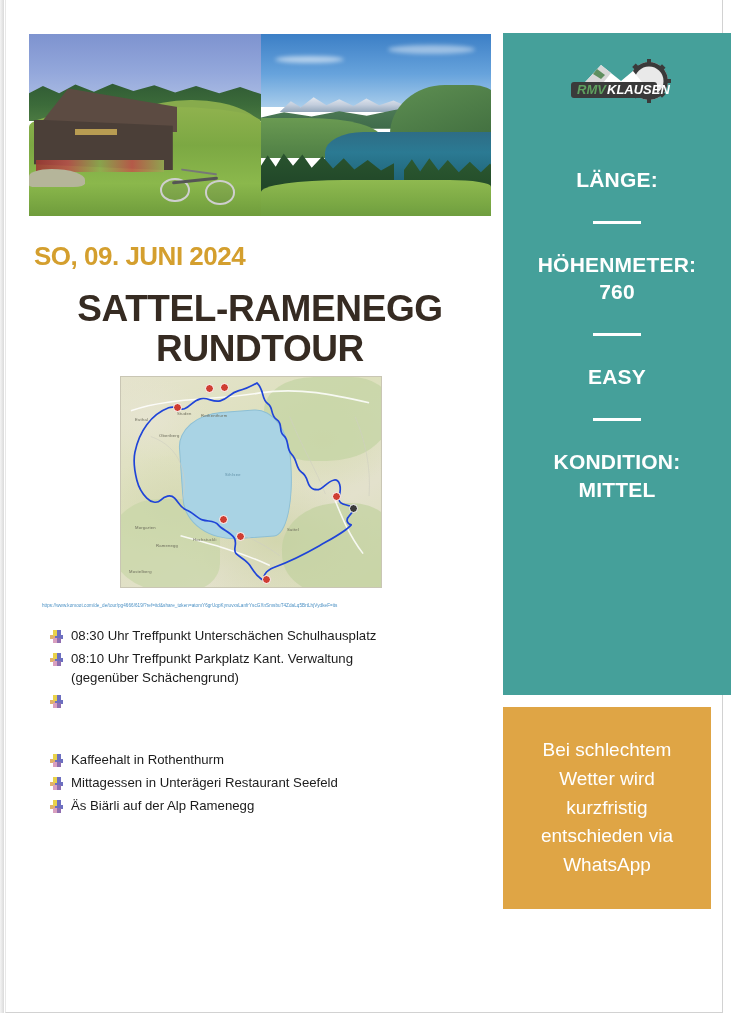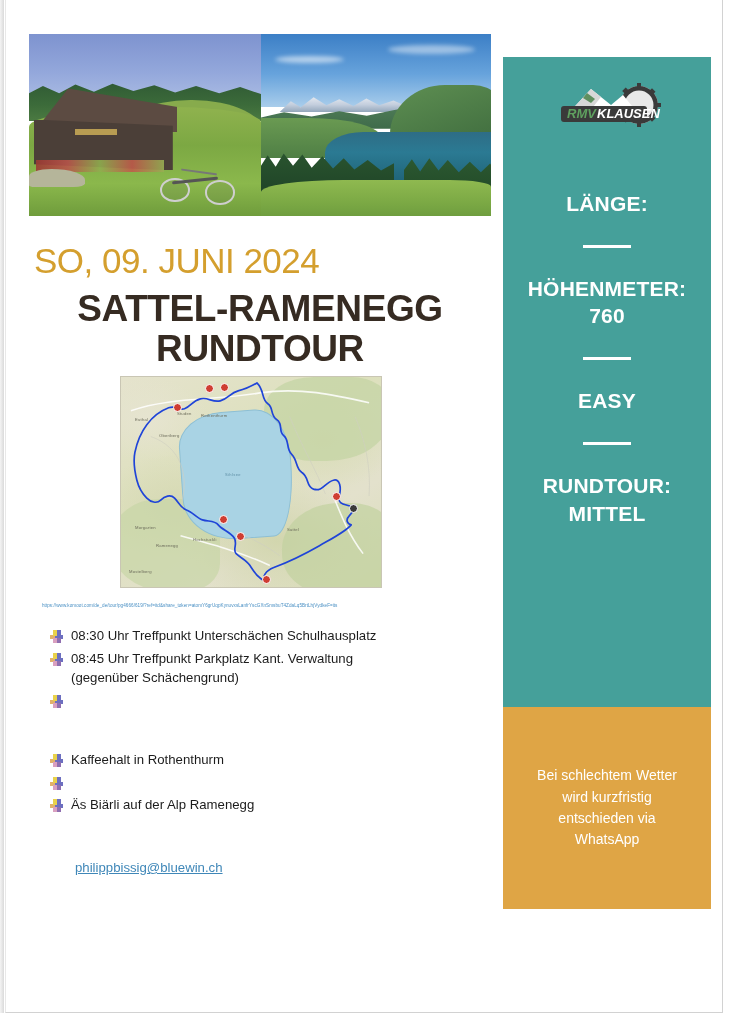--- a/index.html
+++ b/index.html
@@ -181,22 +181,22 @@
     position: absolute; left: 0; top: 80%; width: 100%; height: 22%;
     background: linear-gradient(to bottom, #8fb950 0%, #7aa844 60%, #6b9a3d 100%);
     border-radius: 36% 18% 0 0 / 30% 16% 0 0;
   }
 
   
   .date-line {
     position: absolute;
     left: 28px;
     top: 241px;
-    font-size: 35px;
-    font-weight: normal;
+    font-size: 26px;
+    font-weight: bold;
     color: #d49f2e;
     letter-spacing: -0.5px;
     white-space: nowrap;
   }
   .title-l1, .title-l2 {
     position: absolute;
     width: 462px;
     left: 23px;
     text-align: center;
     font-size: 37px;
@@ -344,27 +344,26 @@
   .contact-mail {
     color: #3f87b8;
     text-decoration: underline;
   }
 
   
   .teal {
     position: absolute;
     left: 497px;
     top: 33px;
-    width: 208px;
+    width: 228px;
     height: 662px;
     background: #45a09a;
     color: #ffffff;
     text-align: center;
     box-sizing: border-box;
-    margin-top: 24px;
   }
   .logo-wrap {
     position: absolute;
     left: 50%;
     top: 26px;
     transform: translateX(-50%);
     width: 116px;
     height: 46px;
   }
   .stats {
@@ -399,21 +398,21 @@
     width: 208px;
     height: 202px;
     background: #dfa545;
     color: #ffffff;
     box-sizing: border-box;
     display: flex;
     align-items: center;
     justify-content: center;
   }
   .orange-text {
-    font-size: 14px;
+    font-size: 19px;
     line-height: 1.52;
     text-align: center;
     padding: 0 34px;
   }
 </style>
 </head>
 <body>
 
 <div class="page-frame">
 
@@ -532,21 +531,21 @@
     </div>
     <div class="li">
       <span class="bullet">
           <i class="bq3"></i>
           <i class="bq6"></i>
           <i class="bq1"></i>
           <i class="bq2"></i>
           <i class="bq4"></i>
           <i class="bq5"></i>
         </span>
-      <span>08:45 Uhr Treffpunkt Parkplatz Kant. Verwaltung</span>
+      <span>08:10 Uhr Treffpunkt Parkplatz Kant. Verwaltung</span>
     </div>
     <div class="li-cont">(gegenüber Schächengrund)</div>
     <div class="li">
       <span class="bullet">
           <i class="bq3"></i>
           <i class="bq6"></i>
           <i class="bq1"></i>
           <i class="bq2"></i>
           <i class="bq4"></i>
           <i class="bq5"></i>
@@ -568,36 +567,36 @@
     </div>
     <div class="li">
       <span class="bullet">
           <i class="bq3"></i>
           <i class="bq6"></i>
           <i class="bq1"></i>
           <i class="bq2"></i>
           <i class="bq4"></i>
           <i class="bq5"></i>
         </span>
+      <span>Mittagessen in Unterägeri Restaurant Seefeld</span>
     </div>
     <div class="li">
       <span class="bullet">
           <i class="bq3"></i>
           <i class="bq6"></i>
           <i class="bq1"></i>
           <i class="bq2"></i>
           <i class="bq4"></i>
           <i class="bq5"></i>
         </span>
       <span>Äs Biärli auf der Alp Ramenegg</span>
     </div>
   </div>
 
   <div class="contact">
-    <div class="contact-mail">philippbissig@bluewin.ch</div>
   </div>
 
   <div class="teal">
     <div class="logo-wrap">
       <svg viewBox="0 0 116 46" width="116" height="46">
         <circle cx="90" cy="22" r="19" fill="#e9e9e9"></circle>
         <g fill="#3a3a3a">
           <circle cx="90" cy="22" r="19"></circle>
           <circle cx="90" cy="22" r="14.5" fill="#e9e9e9"></circle>
         </g>
@@ -624,21 +623,21 @@
       <div class="stat-label">LÄNGE:</div>
       <div class="stat-sep"></div>
 
       <div class="stat-label">HÖHENMETER:</div>
       <div class="stat-value">760</div>
       <div class="stat-sep"></div>
 
       <div class="stat-value">EASY</div>
       <div class="stat-sep"></div>
 
-      <div class="stat-label">RUNDTOUR:</div>
+      <div class="stat-label">KONDITION:</div>
       <div class="stat-value">MITTEL</div>
     </div>
   </div>
 
   <div class="orange">
     <div class="orange-text">Bei schlechtem Wetter wird kurzfristig entschieden via WhatsApp</div>
   </div>
 
 </div>
 

